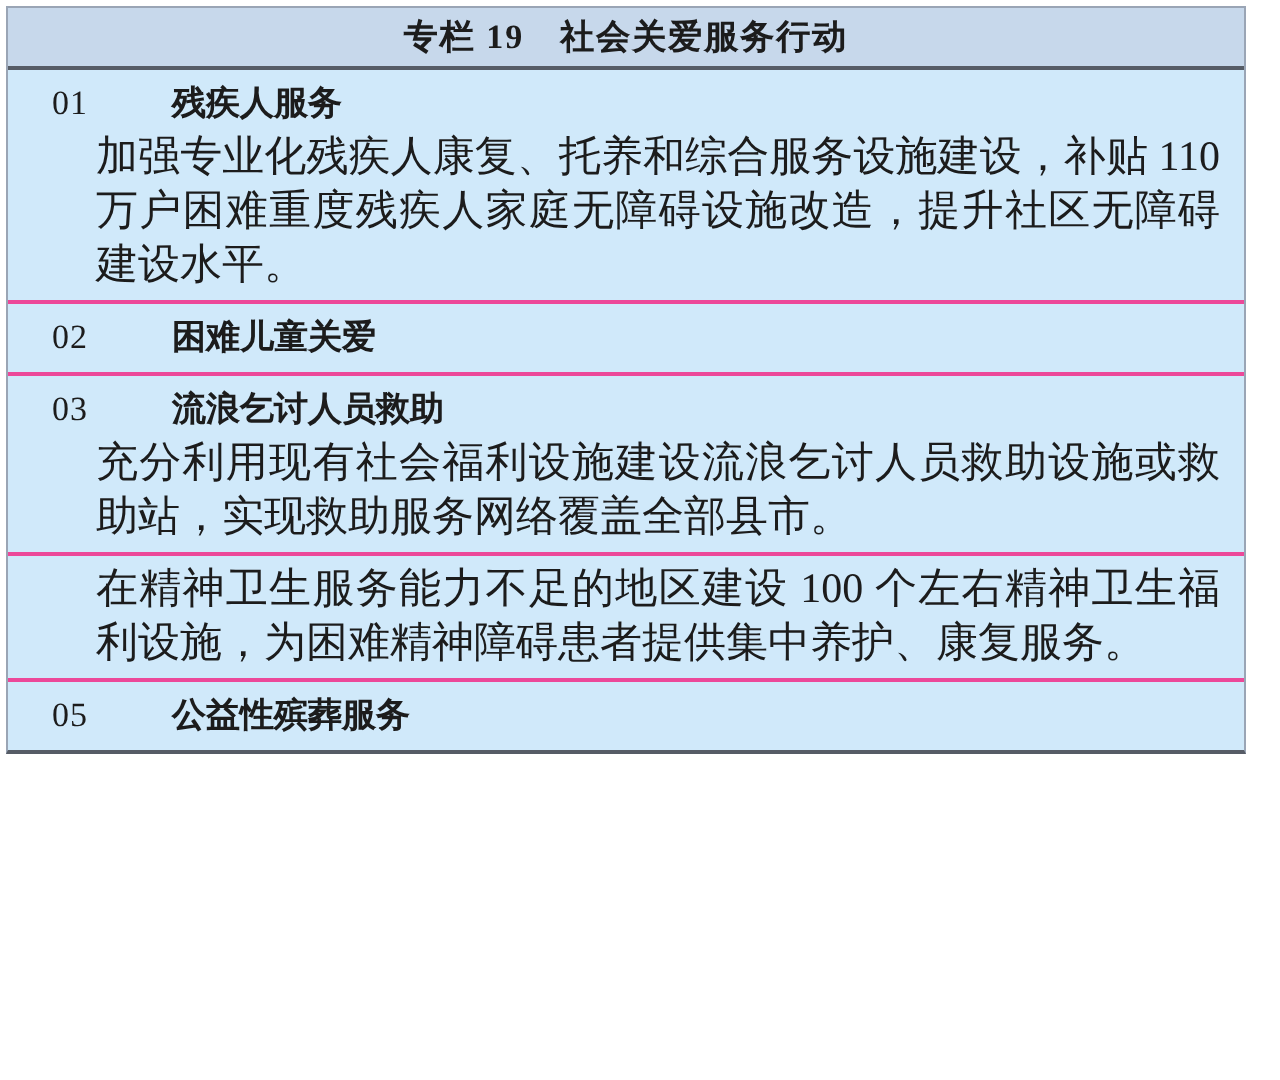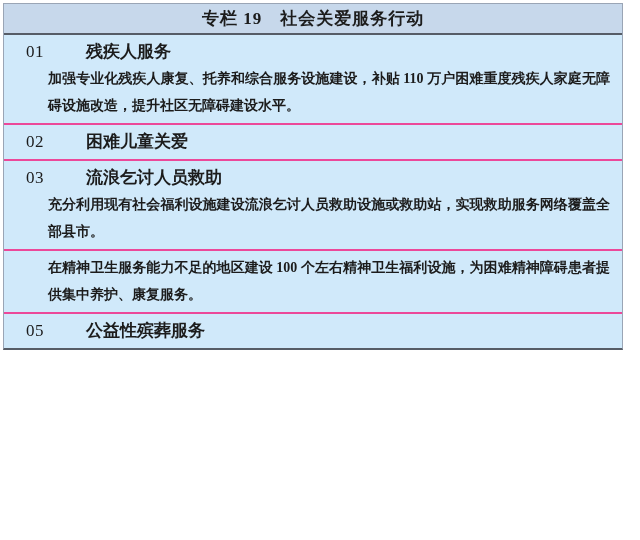--- a/index.html
+++ b/index.html
@@ -50,26 +50,25 @@
     margin-right: 20px;
     font-weight: normal;
     letter-spacing: 0.5px;
     text-align: center;
   }
   .sec-title {
     font-weight: bold;
     margin-left: 20px;
   }
   .sec-body {
-    font-size: 14px;
+    font-size: 21px;
     line-height: 27px;
     padding: 0 12px 0 44px;
     text-align: justify;
     text-justify: inter-ideograph;
-    font-weight: bold;
   }
 </style>
 </head>
 <body>
 
 <div class="box">
 
   <div class="box-header">专栏 19　社会关爱服务行动</div>
 
   <div class="section">

